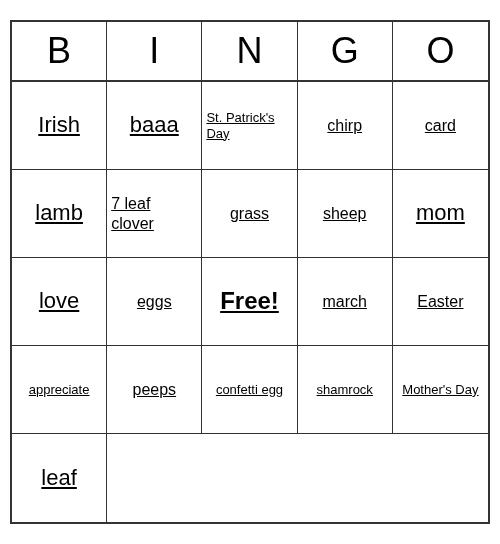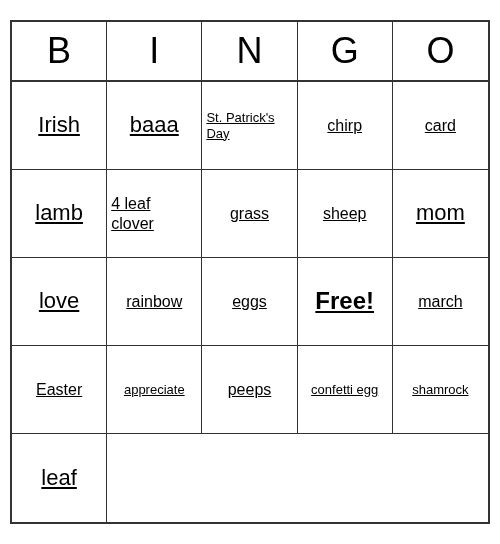--- a/index.html
+++ b/index.html
@@ -92,29 +92,29 @@
       <div class="bingo-header-cell">G</div>
       <div class="bingo-header-cell">O</div>
     </div>
   <div class="bingo-grid">
   <div class="bingo-cell large-text">Irish</div>
       <div class="bingo-cell large-text">baaa</div>
       <div class="bingo-cell small-text">St. Patrick's Day</div>
       <div class="bingo-cell">chirp</div>
       <div class="bingo-cell">card</div>
       <div class="bingo-cell large-text">lamb</div>
-      <div class="bingo-cell">4 leaf clover</div>
+      <div class="bingo-cell">7 leaf clover</div>
       <div class="bingo-cell">grass</div>
       <div class="bingo-cell">sheep</div>
       <div class="bingo-cell large-text">mom</div>
       <div class="bingo-cell large-text">love</div>
-      <div class="bingo-cell">rainbow</div>
       <div class="bingo-cell">eggs</div>
       <div class="bingo-cell free">Free!</div>
       <div class="bingo-cell">march</div>
       <div class="bingo-cell">Easter</div>
       <div class="bingo-cell small-text">appreciate</div>
       <div class="bingo-cell">peeps</div>
       <div class="bingo-cell small-text">confetti egg</div>
       <div class="bingo-cell small-text">shamrock</div>
+      <div class="bingo-cell small-text">Mother's Day</div>
       <div class="bingo-cell large-text">leaf</div>
     </div>
 </div>
 
 </body></html>

